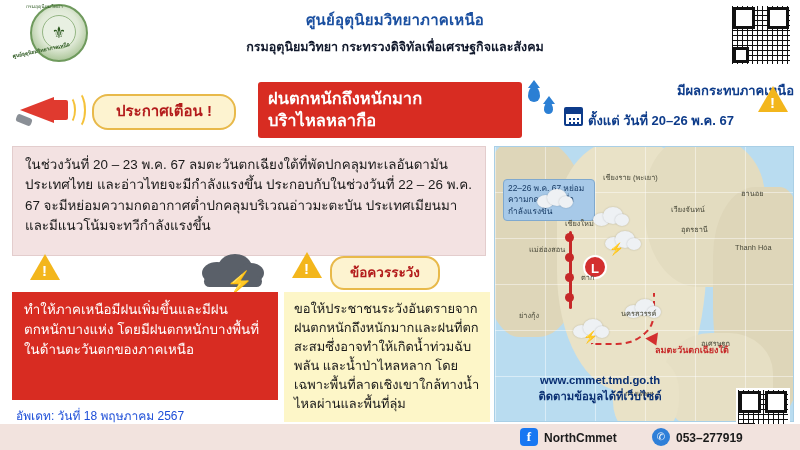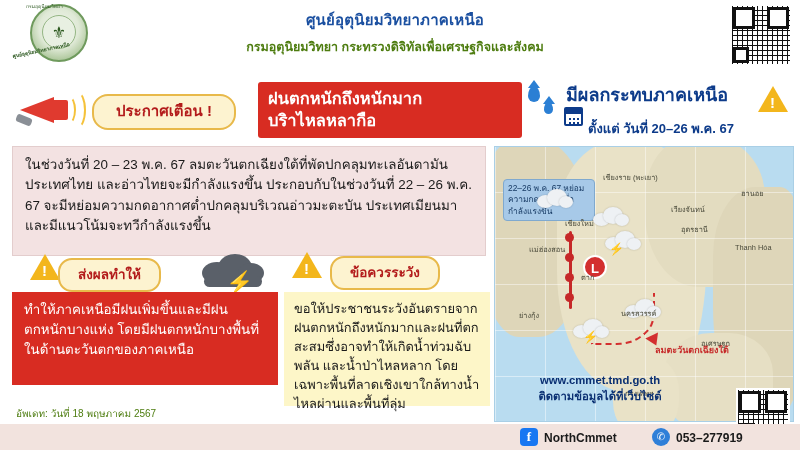--- a/index.html
+++ b/index.html
@@ -47,21 +47,21 @@
   .logo .ring-bot { left: 4px; top: 44px; transform: rotate(-12deg); font-weight: bold; }
 
   .header-text {
     position: absolute; left: 130px; top: 8px; width: 530px;
     text-align: center;
   }
   .header-line1 {
     font-size: 15px; font-weight: bold; color: #1a4fa0; letter-spacing: 0.2px;
   }
   .header-line2 {
-    font-size: 12.5px; font-weight: bold; color: #4d7c0f; margin-top: 5px;
+    font-size: 12.5px; font-weight: bold; color: #0f172a; margin-top: 5px;
   }
   .qr-head {
     position: absolute; right: 8px; top: 4px; width: 62px; height: 62px;
     background: #ffffff; padding: 2px;
   }
   .qr-grid {
     width: 100%; height: 100%;
     background-image:
       linear-gradient(90deg, #111 1px, transparent 1px),
       linear-gradient(0deg, #111 1px, transparent 1px);
@@ -138,21 +138,21 @@
     border-left: 6px solid transparent; border-right: 6px solid transparent;
     border-bottom: 8px solid #2b7fd4;
   }
   .d1 { left: 528px; top: 14px; }
   .d2 { left: 544px; top: 30px; width: 9px; height: 12px; }
 
   .impact-box {
     position: absolute; left: 562px; top: 8px; width: 232px; height: 58px;
   }
   .impact-line1 {
-    font-size: 18px; font-weight: bold; color: #0d3b8a; padding-left: 4px;
+    font-size: 13px; font-weight: bold; color: #0d3b8a; padding-left: 4px; text-align: right;
   }
   .impact-line2 {
     font-size: 13px; font-weight: bold; color: #0d3b8a;
     padding-left: 26px; margin-top: 9px;
   }
   .cal-icon {
     position: absolute; left: 2px; top: 27px; width: 19px; height: 19px;
     background: #fff; border: 2px solid #0d3b8a; border-radius: 2px;
   }
   .cal-icon::before {
@@ -209,36 +209,36 @@
   .careful-label {
     position: absolute; left: 330px; top: 256px;
     padding: 3px 18px 5px 18px;
     background: #fdf3d0; border: 2px solid #e8b94a; border-radius: 14px;
     font-size: 13.5px; font-weight: bold; color: #b31b1b;
   }
   .tri-careful { left: 292px; top: 252px; }
 
   
   .redbox {
-    position: absolute; left: 12px; top: 292px; width: 266px; height: 93px;
+    position: absolute; left: 12px; top: 292px; width: 266px; height: 108px;
     background: #d82c22; color: #fff;
     padding: 8px 10px 4px 12px;
     font-size: 13.4px; line-height: 1.5;
   }
   
   .yellowbox {
-    position: absolute; left: 284px; top: 292px; width: 206px; height: 114px;
+    position: absolute; left: 284px; top: 292px; width: 206px; height: 130px;
     background: #fdf6c8;
     padding: 7px 9px 4px 10px;
     font-size: 12.9px; line-height: 1.48; color: #1a1a1a;
   }
 
   .update-bar {
     position: absolute; left: 12px; top: 404px; width: 266px; height: 22px;
-    font-size: 10px; color: #4d7c0f; padding-left: 4px; padding-top: 2px;
+    font-size: 12px; color: #1d4ed8; padding-left: 4px; padding-top: 2px;
   }
 
   
   .map {
     position: absolute; left: 494px; top: 146px; width: 300px; height: 276px;
     background: #bfe0f2;
     overflow: hidden;
     border: 1px solid #a9cfe6;
   }
   .sea { position: absolute; inset: 0; background: #b9dcf0; }
@@ -436,21 +436,20 @@
         <span class="bang">!</span>
       </div>
     </div>
   </div>
 
   <div class="maintext">ในช่วงวันที่ 20 – 23 พ.ค. 67 ลมตะวันตกเฉียงใต้ที่พัดปกคลุมทะเลอันดามัน ประเทศไทย และอ่าวไทยจะมีกำลังแรงขึ้น ประกอบกับในช่วงวันที่ 22 – 26 พ.ค. 67 จะมีหย่อมความกดอากาศต่ำปกคลุมบริเวณอ่าวมะตะบัน ประเทศเมียนมา และมีแนวโน้มจะทวีกำลังแรงขึ้น</div>
 
   <div class="tri-warn tri-res">
     <span class="bang">!</span>
   </div>
-  <div class="res-label">ส่งผลทำให้</div>
 
   <div class="cloud-res">
     <div class="cloud cl-a"></div>
     <div class="cloud cl-b"></div>
     <div class="cloud cl-c"></div>
     <div class="cl-base"></div>
     <div style="position:absolute;left:30px;top:24px;font-size:22px;color:#f5c322;line-height:1;">⚡</div>
   </div>
 
   <div class="tri-warn tri-careful">

